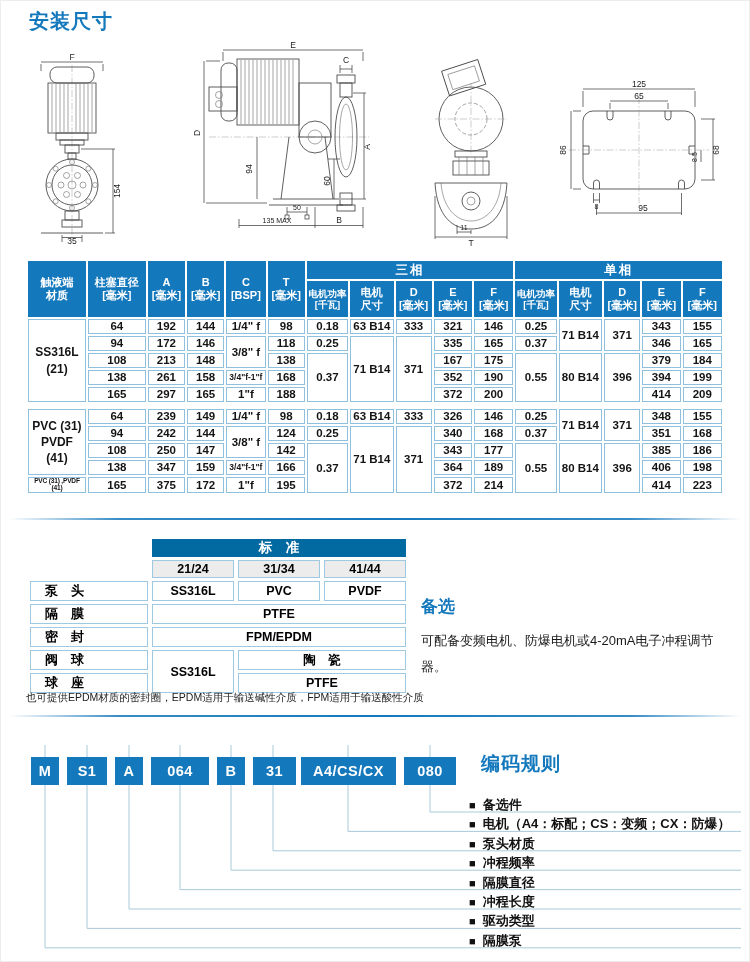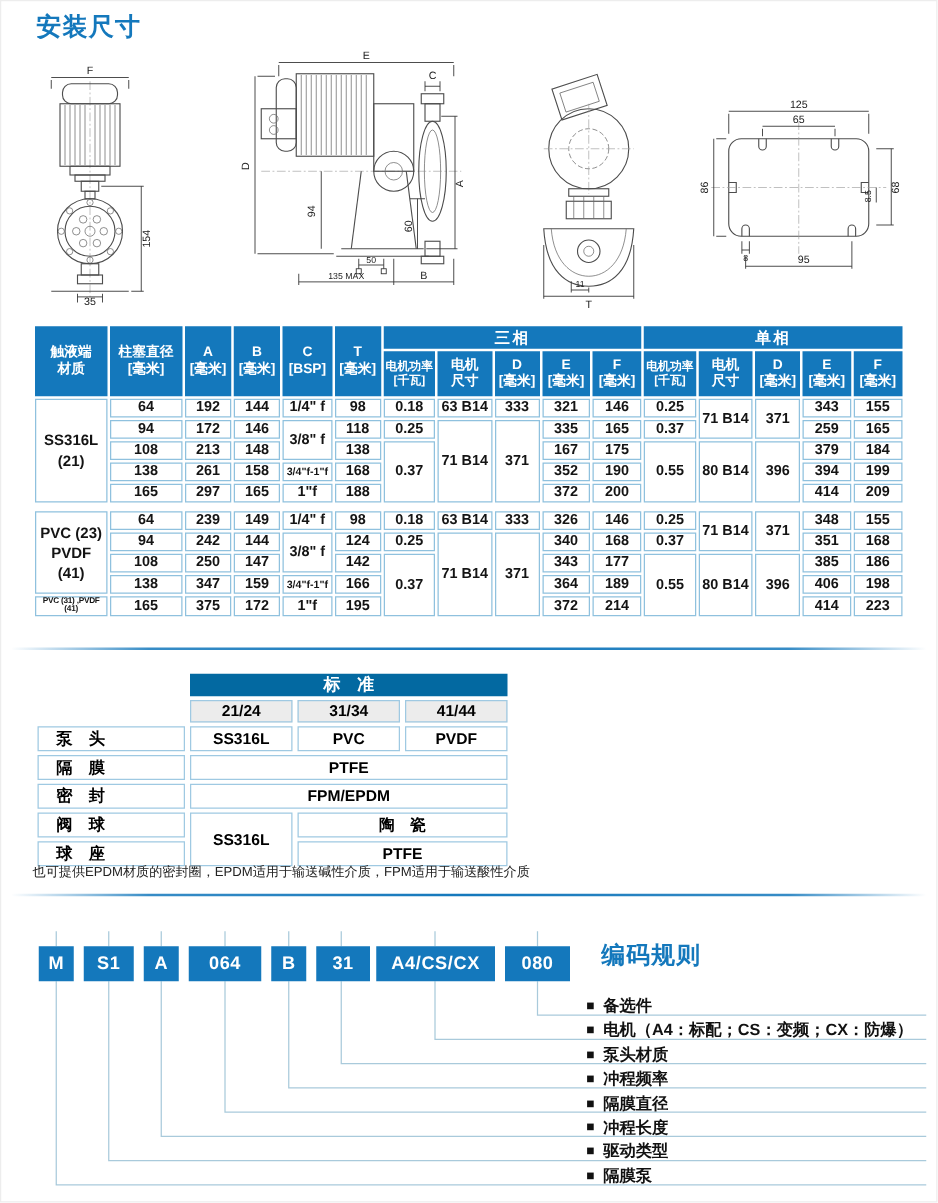--- a/index.html
+++ b/index.html
@@ -372,21 +372,21 @@
         <td>172</td>
         <td>146</td>
         <td rowspan="2">3/8" f</td>
         <td>118</td>
         <td>0.25</td>
         <td rowspan="4">71 B14</td>
         <td rowspan="4">371</td>
         <td>335</td>
         <td>165</td>
         <td>0.37</td>
-        <td>259</td>
+        <td>346</td>
         <td>165</td>
       </tr>
       <tr>
         <td>108</td>
         <td>213</td>
         <td>148</td>
         <td>138</td>
         <td rowspan="3">0.37</td>
         <td>167</td>
         <td>175</td>
@@ -415,21 +415,21 @@
         <td>188</td>
         <td>372</td>
         <td>200</td>
         <td>414</td>
         <td>209</td>
       </tr>
       <tr class="spacer">
           <td colspan="16"></td>
         </tr>
       <tr>
-        <td rowspan="4" class="mat">PVC (23)
+        <td rowspan="4" class="mat">PVC (31)
 PVDF (41)</td>
         <td>64</td>
         <td>239</td>
         <td>149</td>
         <td>1/4" f</td>
         <td>98</td>
         <td>0.18</td>
         <td>63 B14</td>
         <td>333</td>
         <td>326</td>
@@ -535,20 +535,24 @@
       <td class="val" colspan="2">陶　瓷</td>
     </tr>
     <tr>
       <td class="lbl">球　座</td>
       <td class="val" colspan="2">PTFE</td>
     </tr>
   </tbody>
     </table>
   <div class="std-note">也可提供EPDM材质的密封圈，EPDM适用于输送碱性介质，FPM适用于输送酸性介质</div>
 
+  <div class="optional">
+    <h3>备选</h3>
+    <p>可配备变频电机、防爆电机或4-20mA电子冲程调节器。</p>
+  </div>
 
   <div class="divider" id="divider-2"></div>
 
   <div class="coding">
     <svg class="leads" width="750" height="215" viewBox="0 0 750 215">
       <g stroke="#a9cadb" stroke-width="1" fill="none">
         <line x1="44" y1="4" x2="44" y2="16"></line>
           <line x1="86" y1="4" x2="86" y2="16"></line>
         <line x1="128" y1="4" x2="128" y2="16"></line>
           <line x1="179" y1="4" x2="179" y2="16"></line>

